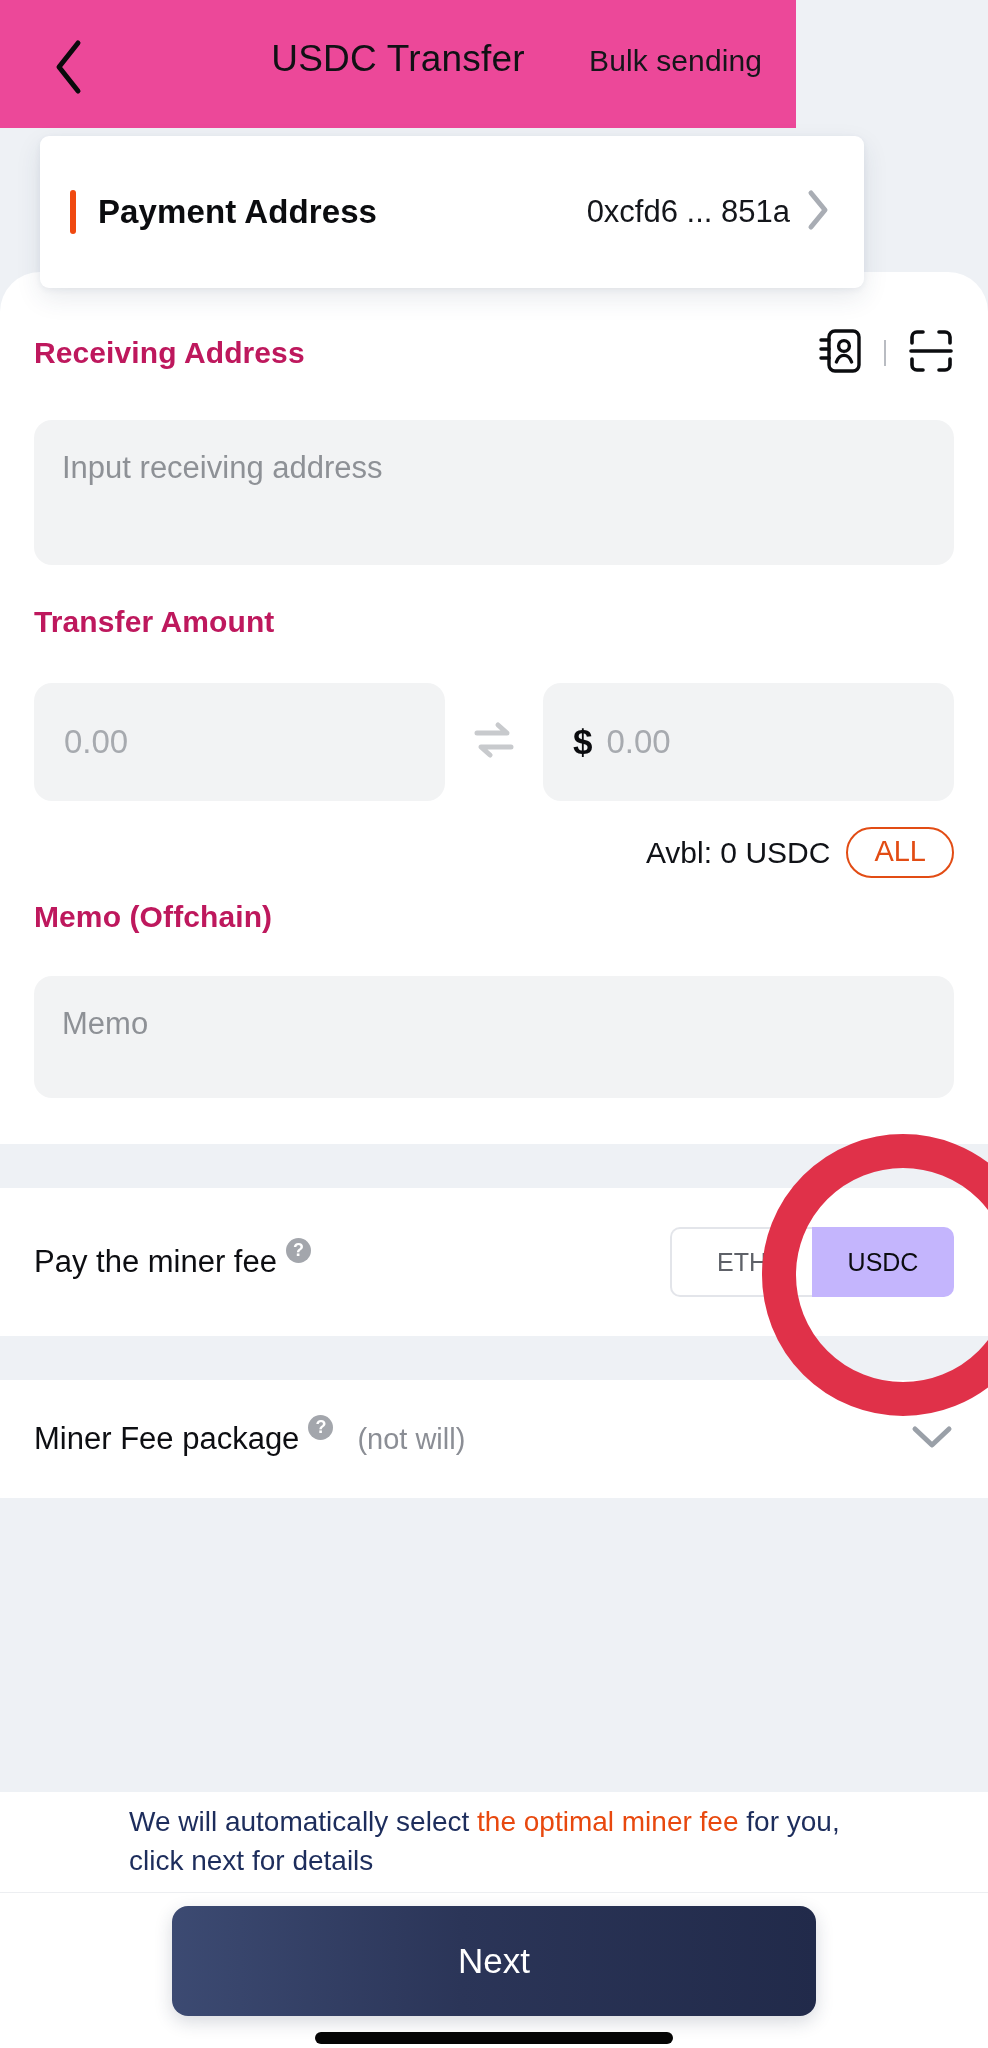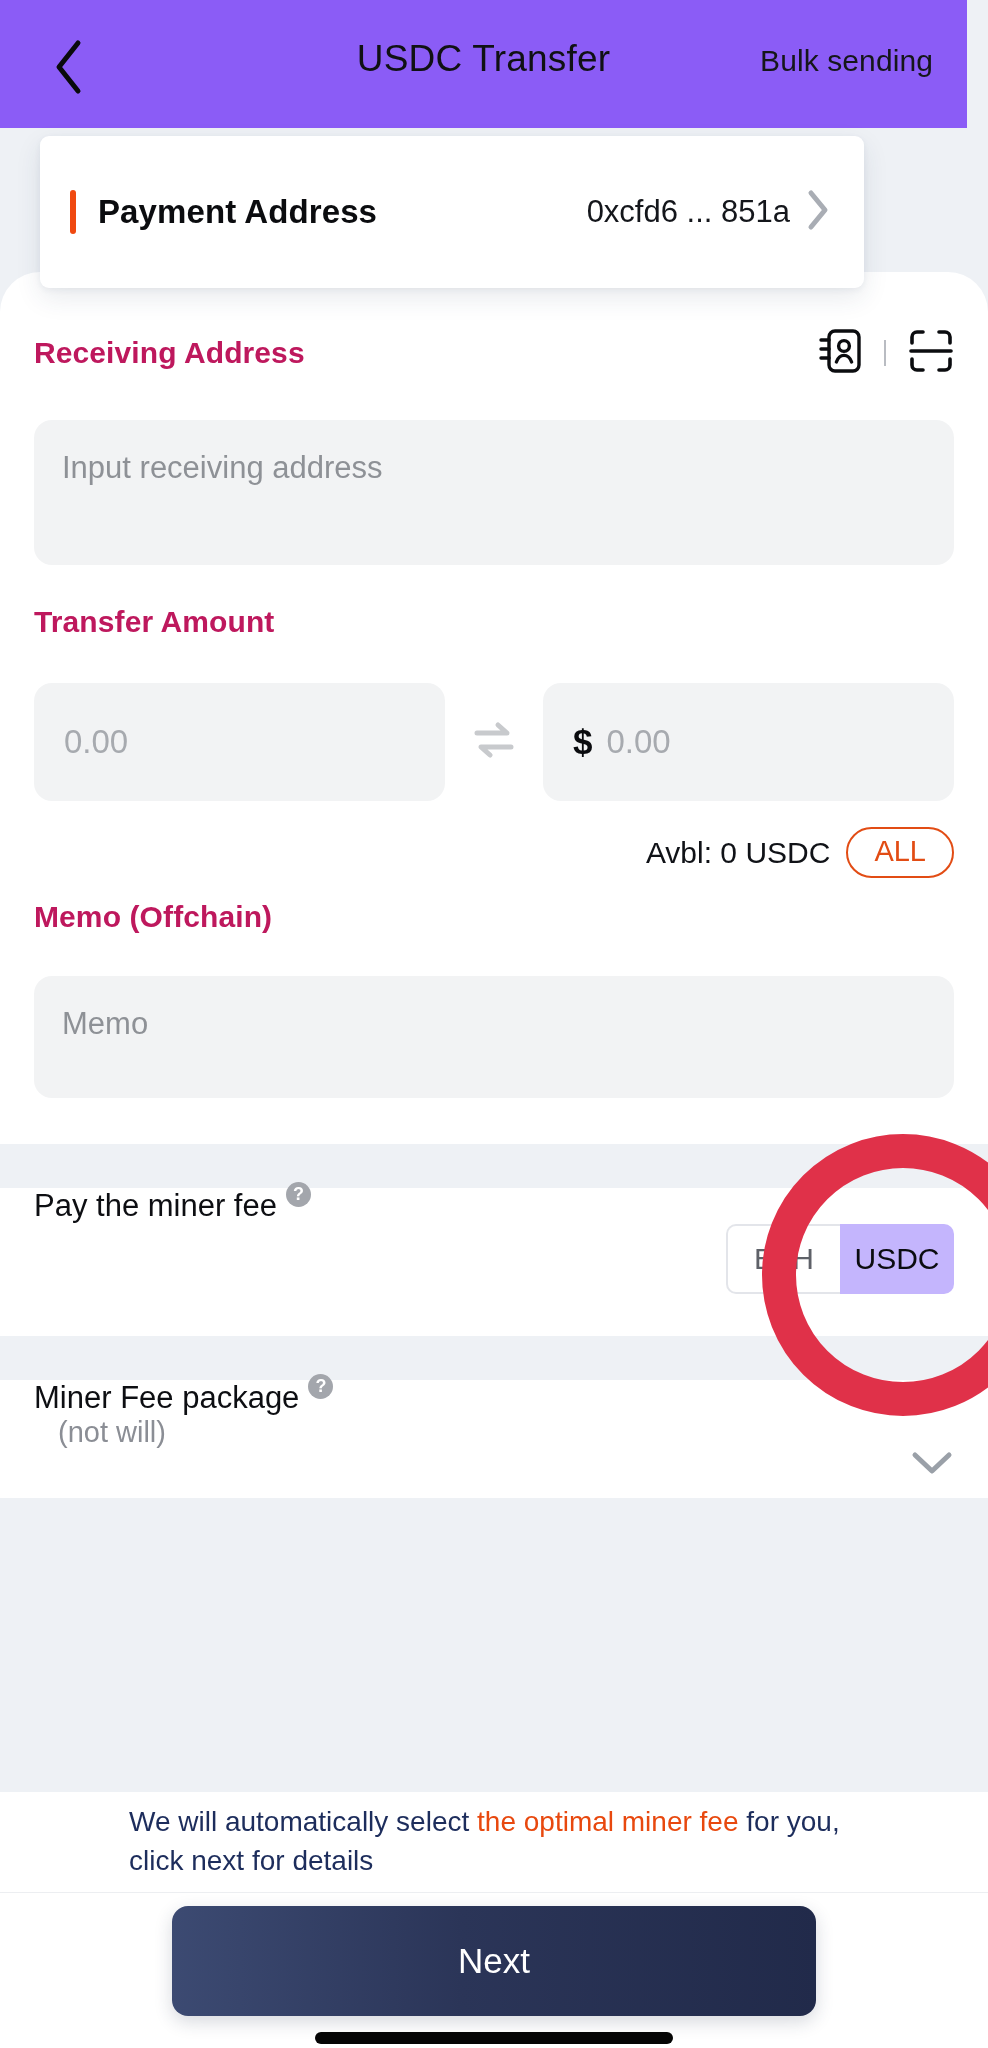--- a/index.html
+++ b/index.html
@@ -18,23 +18,23 @@
     width: 988px;
     height: 2048px;
     background: #eef1f5;
     overflow: hidden;
   }
 
   
   .header {
     position: absolute;
     top: 0; left: 0;
-    width: 967px;
+    width: 796px;
     height: 128px;
-    background: #8b5cf6;
+    background: #ec4899;
     display: flex;
     align-items: center;
   }
   .back-btn {
     position: absolute;
     left: 38px;
     top: 36px;
     width: 62px; height: 62px;
     display: flex; align-items: center; justify-content: center;
     cursor: pointer;
@@ -209,23 +209,22 @@
   #memo .field-box { margin-top: 42px; height: 122px; }
 
   
   .gap-strip { position: absolute; left: 0; width: 988px; background: #eef1f5; }
   .fee-row {
     position: absolute;
     left: 0;
     width: 988px;
     background: #ffffff;
     display: flex;
-    align-items: flex-start;
+    align-items: center;
     padding: 0 34px;
-    flex-direction: column;
   }
   .fee-label {
     font-size: 31px;
     color: #0d0e12;
     display: flex;
     align-items: flex-start;
   }
   .qmark {
     width: 25px; height: 25px;
     border-radius: 50%;
@@ -239,26 +238,26 @@
     flex: none;
     font-weight: 700;
     cursor: pointer;
   }
   .toggle-group {
     margin-left: auto;
     display: flex;
     align-items: center;
   }
   .tog {
-    width: 114px;
+    width: 142px;
     height: 70px;
     display: flex;
     align-items: center;
     justify-content: center;
-    font-size: 30px;
+    font-size: 25px;
     cursor: pointer;
   }
   .tog-eth {
     background: #ffffff;
     color: #5e6168;
     border: 2px solid #e3e5ea;
     border-radius: 10px 0 0 10px;
     border-right: none;
   }
   .tog-usdc {

